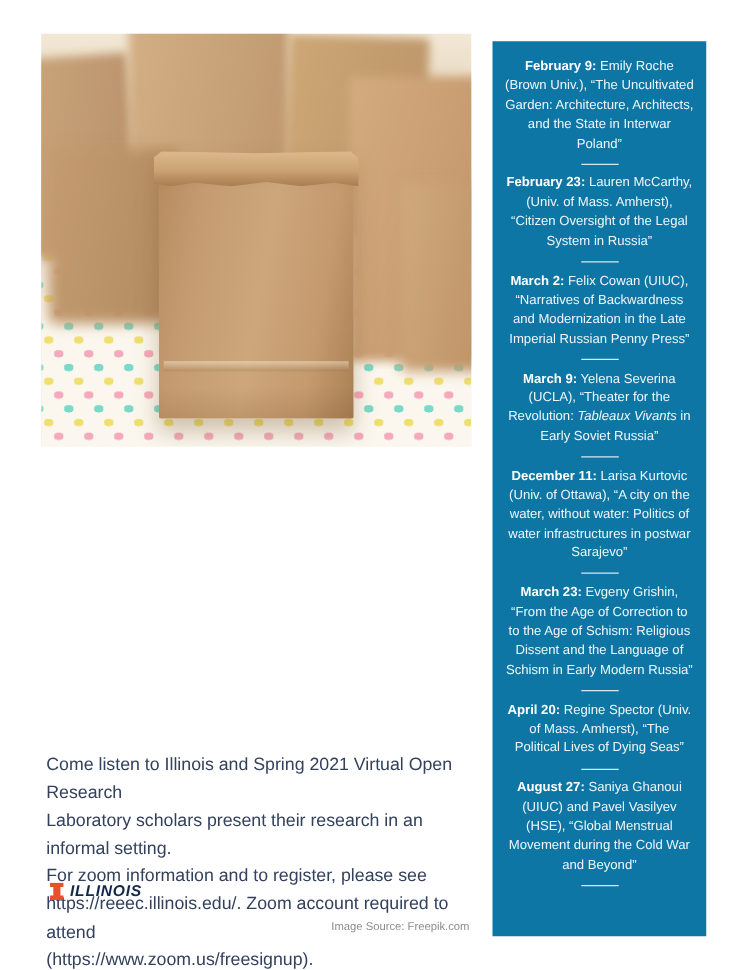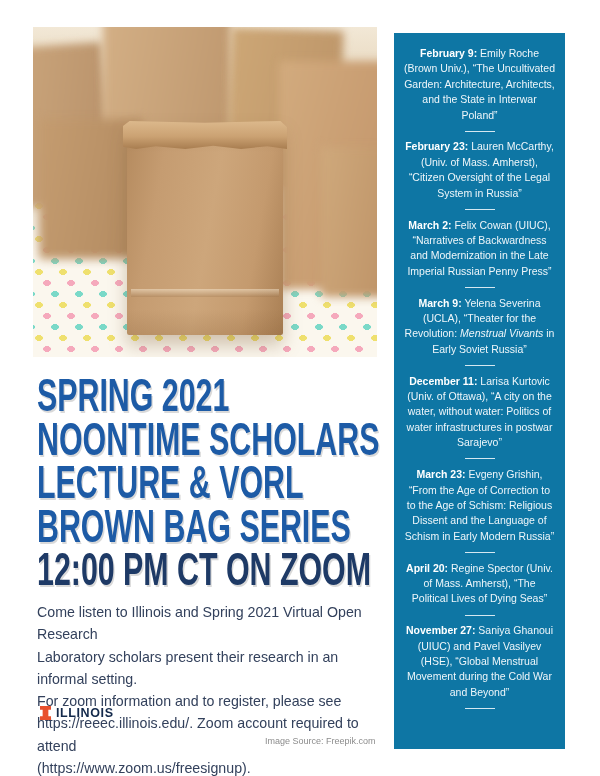--- a/index.html
+++ b/index.html
@@ -53,21 +53,21 @@
                 white-space:nowrap;transform:scaleX(0.66);transform-origin:0 50%;
                 text-shadow:2px 2px 0 rgba(185,185,185,.55);}
   .title .tline:nth-child(5){color:#1e3a66;}
 
   
   .intro{position:absolute;left:37px;top:601px;width:345px;
          font-size:14.2px;line-height:22.3px;color:#33415c;}
 
   
   .logo{position:absolute;left:40px;top:706px;}
-  .logo-row{display:flex;align-items:flex-end;gap:5px;}
+  .logo-row{display:flex;align-items:flex-end;gap:5px;font-style:italic;}
   .block-i{width:11px;height:14px;background:#e8502d;
            clip-path:polygon(0 0,100% 0,100% 26%,76% 26%,76% 74%,100% 74%,100% 100%,0 100%,0 74%,24% 74%,24% 26%,0 26%);}
   .logo-word{font-weight:bold;font-size:12.5px;letter-spacing:.6px;color:#13294b;}
   .logo-unit{margin-top:3px;font-size:8.6px;line-height:10.6px;color:#2c3a55;}
   .credit{position:absolute;left:265px;top:736px;font-size:9px;color:#8c8c8c;}
 </style>
 </head>
 <body>
 
 <div class="page">
@@ -86,39 +86,32 @@
     </div>
   </div>
 
   <div class="sidebar">
       <div class="entry"><b>February 9:</b>  Emily Roche (Brown Univ.), “The Uncultivated Garden: Architecture, Architects, and the State in Interwar Poland”</div>
       <div class="sep"></div>
       <div class="entry"><b>February 23:</b> Lauren McCarthy, (Univ. of Mass. Amherst), “Citizen Oversight of the Legal System in Russia”</div>
       <div class="sep"></div>
       <div class="entry"><b>March 2:</b> Felix Cowan (UIUC), “Narratives of Backwardness and Modernization in the Late Imperial Russian Penny Press”</div>
       <div class="sep"></div>
-      <div class="entry"><b>March 9:</b> Yelena Severina (UCLA), “Theater for the Revolution: <i>Menstrual Vivants</i> in Early Soviet Russia”</div>
+      <div class="entry"><b>March 9:</b> Yelena Severina (UCLA), “Theater for the Revolution: <i>Tableaux Vivants</i> in Early Soviet Russia”</div>
       <div class="sep"></div>
       <div class="entry"><b>December 11:</b> Larisa Kurtovic (Univ. of Ottawa), “A city on the water, without water: Politics of water infrastructures in postwar Sarajevo”</div>
       <div class="sep"></div>
       <div class="entry"><b>March 23:</b> Evgeny Grishin, “From the Age of Correction to to the Age of Schism: Religious Dissent and the Language of Schism in Early Modern Russia”</div>
       <div class="sep"></div>
       <div class="entry"><b>April 20:</b> Regine Spector (Univ. of Mass. Amherst), “The Political Lives of Dying Seas”</div>
       <div class="sep"></div>
-      <div class="entry"><b>November 27:</b> Saniya Ghanoui (UIUC) and Pavel Vasilyev (HSE), “Global Menstrual Movement during the Cold War and Beyond”</div>
+      <div class="entry"><b>August 27:</b> Saniya Ghanoui (UIUC) and Pavel Vasilyev (HSE), “Global Menstrual Movement during the Cold War and Beyond”</div>
       <div class="sep"></div>
     </div>
 
-  <div class="title">
-      <div class="tline">SPRING 2021</div>
-      <div class="tline">NOONTIME SCHOLARS</div>
-      <div class="tline">LECTURE &amp; VORL</div>
-      <div class="tline">BROWN BAG SERIES</div>
-      <div class="tline">12:00 PM CT ON ZOOM</div>
-    </div>
 
   <div class="intro">
       <div>Come listen to Illinois and Spring 2021 Virtual Open Research</div>
       <div>Laboratory scholars present their research in an informal setting.</div>
       <div>For zoom information and to register, please see</div>
       <div>https://reeec.illinois.edu/. Zoom account required to attend</div>
       <div>(https://www.zoom.us/freesignup).</div>
     </div>
 
   <div class="logo">

